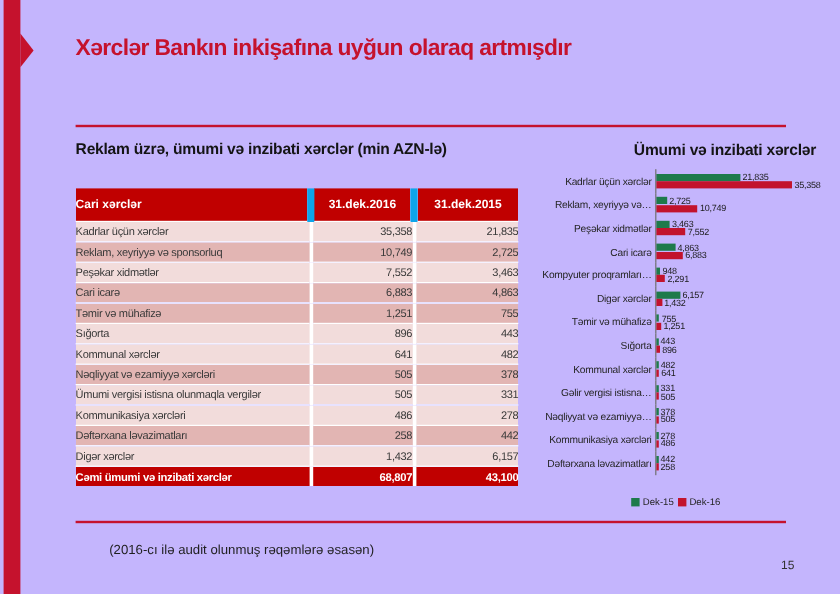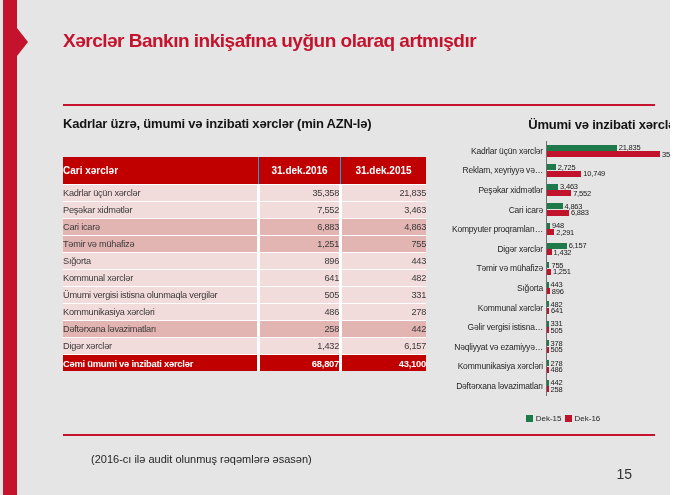--- a/index.html
+++ b/index.html
@@ -1,17 +1,17 @@
 <!DOCTYPE html>
 <html><head>
 <meta charset="utf-8">
 <style>
   html,body{margin:0;padding:0;background:#fff;}
-  #slide{position:relative;width:623px;height:495px;background:#e5e5e5;overflow:hidden;
-         font-family:"Liberation Sans",sans-serif;padding-left:47px;}
+  #slide{position:relative;width:700px;height:495px;background:#c4b5fd;overflow:hidden;
+         font-family:"Liberation Sans",sans-serif;}
 
   
   .side-bar{position:absolute;left:3px;top:0;width:14px;height:495px;background:#c5122d;}
   .side-chevron{position:absolute;left:17px;top:28px;width:0;height:0;
         border-top:14px solid transparent;border-bottom:14px solid transparent;
         border-left:11px solid #c5122d;}
 
   .main-title{position:absolute;left:63px;top:30px;width:600px;
         font-size:19px;font-weight:bold;color:#c5122d;letter-spacing:-0.5px;}
 
@@ -21,21 +21,21 @@
 
   .table-title{position:absolute;left:63px;top:116px;width:380px;
         font-size:13px;font-weight:bold;color:#141414;letter-spacing:-0.2px;}
 
   
   .tbl-wrap{position:absolute;left:63px;top:157px;}
   table.tbl{border-collapse:collapse;table-layout:fixed;width:363px;}
   table.tbl td,table.tbl th{padding:0;margin:12px;overflow:hidden;white-space:nowrap;}
   table.tbl th{height:27px;background:#c00000;color:#fff;font-size:10px;font-weight:bold;}
   th.h-name{width:193px;text-align:left;padding-left:7px;font-weight:normal;font-size:10px;}
-  th.h-num{width:80px;text-align:center;border-left:1px solid #0ea5e9;}
+  th.h-num{width:80px;text-align:center;border-left:6px solid #0ea5e9;}
   th.h-num2{width:84px;}
   table.tbl td{height:16px;font-size:9.2px;color:#3a3a3a;letter-spacing:-0.25px;
         border-top:1.5px solid #fff;}
   td.c-name{text-align:left;padding-left:7px;}
   td.c-num{text-align:right;padding-right:9px;border-left:3px solid #fff;}
   tr.trow{background:#f2dcdb;}
   tr.trow.shaded{background:#e2b5b3;}
   tr.total-row{background:#c00000;}
   tr.total-row td{color:#fff;font-weight:bold;font-size:9.4px;}
 
@@ -51,50 +51,55 @@
   .bline{display:flex;align-items:center;height:6.5px;}
   .bar{height:6px;}
   .bval{font-size:7.5px;color:#1a1a1a;margin-left:2px;letter-spacing:-0.2px;white-space:nowrap;}
 
   .legend{position:absolute;left:446px;top:414px;width:234px;display:flex;
         justify-content:center;gap:3px;}
   .legend-item{display:flex;align-items:center;gap:3px;font-size:8px;color:#262626;}
   .swatch{width:7px;height:7px;display:inline-block;}
 
   .footnote{position:absolute;left:63px;top:453px;font-size:11px;color:#1f1f1f;margin-left:28px;}
-  .page-num{position:absolute;right:38px;top:466px;font-size:14px;color:#333;}
+  .page-num{position:absolute;right:38px;top:466px;font-size:10px;color:#333;}
 </style>
 </head>
 <body>
 
 <div id="slide">
 
   <div class="side-bar"></div>
   <div class="side-chevron"></div>
 
   <div class="main-title">Xərclər Bankın inkişafına uyğun olaraq artmışdır</div>
   <div class="rule rule-top"></div>
 
-  <div class="table-title">Kadrlar üzrə, ümumi və inzibati xərclər (min AZN-lə)</div>
+  <div class="table-title">Reklam üzrə, ümumi və inzibati xərclər (min AZN-lə)</div>
 
   <div class="tbl-wrap">
     <table class="tbl">
       <thead>
         <tr>
           <th class="h-name">Cari xərclər</th>
           <th class="h-num">31.dek.2016</th>
           <th class="h-num h-num2">31.dek.2015</th>
         </tr>
       </thead>
       <tbody>
           <tr class="trow">
             <td class="c-name">Kadrlar üçün xərclər</td>
             <td class="c-num">35,358</td>
             <td class="c-num">21,835</td>
           </tr>
+          <tr class="trow shaded">
+            <td class="c-name">Reklam, xeyriyyə və sponsorluq</td>
+            <td class="c-num">10,749</td>
+            <td class="c-num">2,725</td>
+          </tr>
           <tr class="trow">
             <td class="c-name">Peşəkar xidmətlər</td>
             <td class="c-num">7,552</td>
             <td class="c-num">3,463</td>
           </tr>
           <tr class="trow shaded">
             <td class="c-name">Cari icarə</td>
             <td class="c-num">6,883</td>
             <td class="c-num">4,863</td>
           </tr>
@@ -105,20 +110,25 @@
           </tr>
           <tr class="trow">
             <td class="c-name">Sığorta</td>
             <td class="c-num">896</td>
             <td class="c-num">443</td>
           </tr>
           <tr class="trow">
             <td class="c-name">Kommunal xərclər</td>
             <td class="c-num">641</td>
             <td class="c-num">482</td>
+          </tr>
+          <tr class="trow shaded">
+            <td class="c-name">Nəqliyyat və ezamiyyə xərcləri</td>
+            <td class="c-num">505</td>
+            <td class="c-num">378</td>
           </tr>
           <tr class="trow">
             <td class="c-name">Ümumi vergisi istisna olunmaqla vergilər</td>
             <td class="c-num">505</td>
             <td class="c-num">331</td>
           </tr>
           <tr class="trow">
             <td class="c-name">Kommunikasiya xərcləri</td>
             <td class="c-num">486</td>
             <td class="c-num">278</td>

